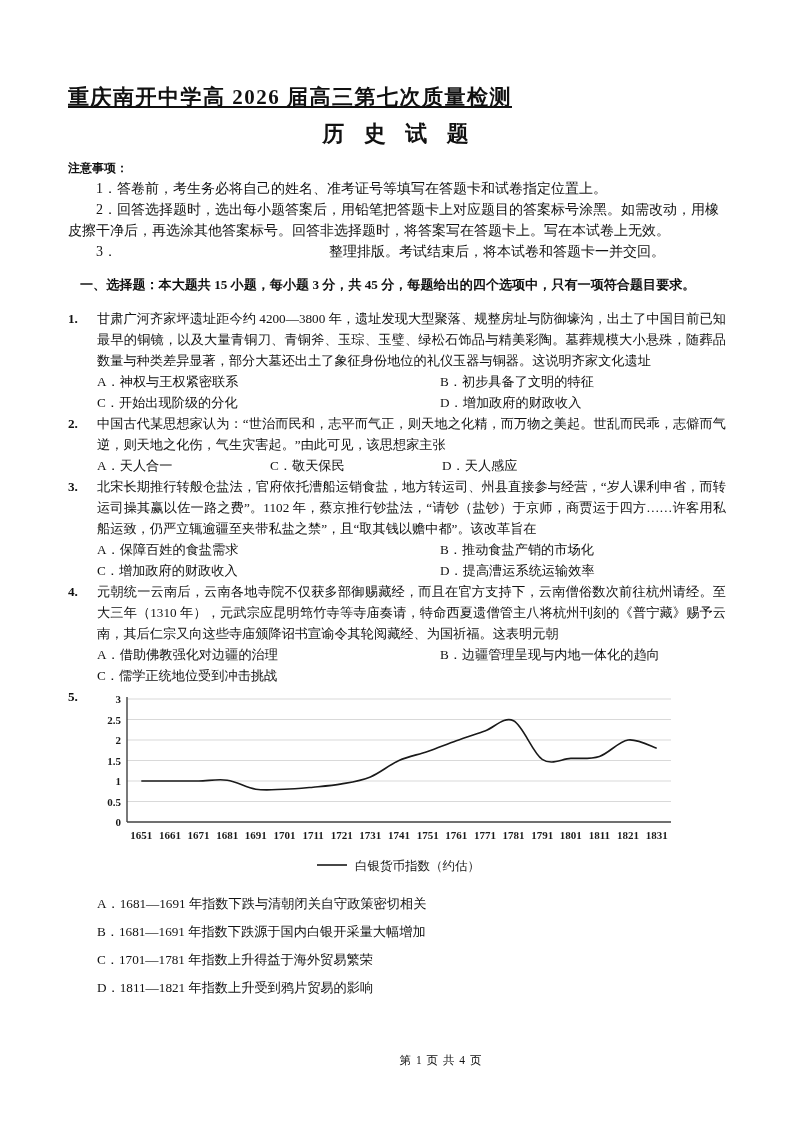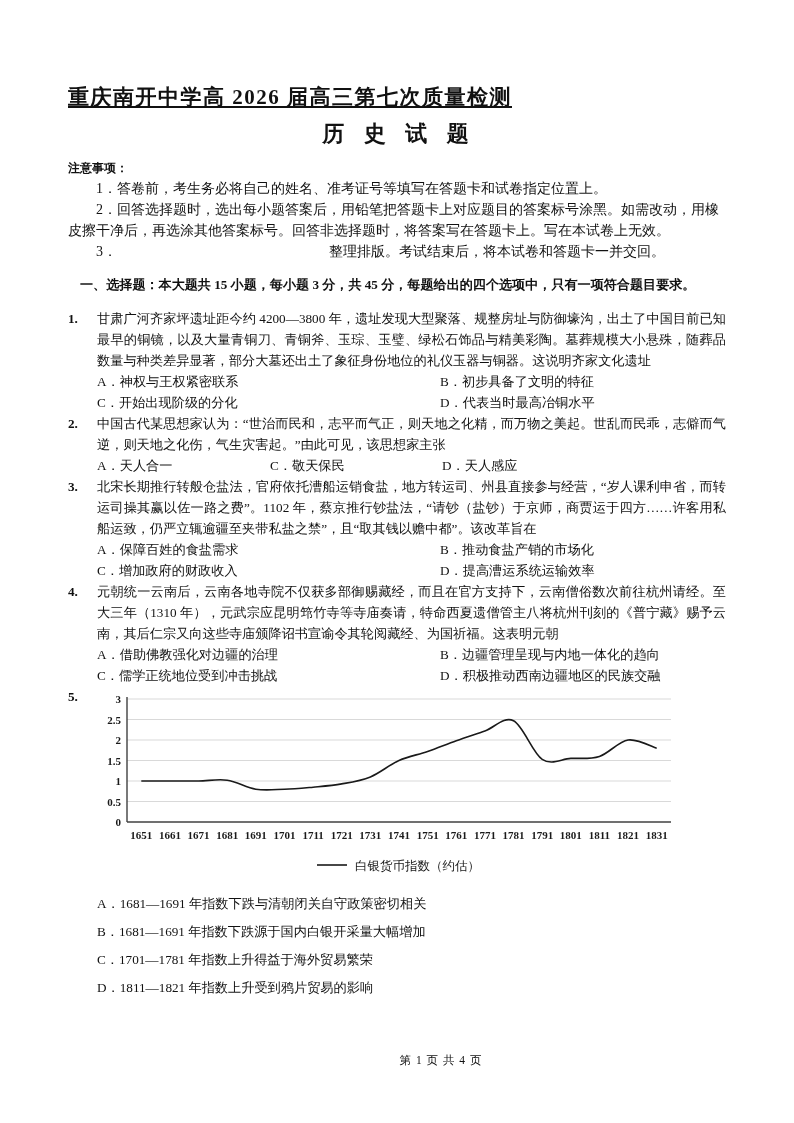--- a/index.html
+++ b/index.html
@@ -49,21 +49,21 @@
   <p class="section-heading">一、选择题：本大题共 15 小题，每小题 3 分，共 45 分，每题给出的四个选项中，只有一项符合题目要求。</p>
 
   <div class="question">
     <div class="qnum">1.</div>
     <div class="qbody">
       <p class="stem">甘肃广河齐家坪遗址距今约 4200—3800 年，遗址发现大型聚落、规整房址与防御壕沟，出土了中国目前已知最早的铜镜，以及大量青铜刀、青铜斧、玉琮、玉璧、绿松石饰品与精美彩陶。墓葬规模大小悬殊，随葬品数量与种类差异显著，部分大墓还出土了象征身份地位的礼仪玉器与铜器。这说明齐家文化遗址</p>
       <div class="opts two">
         <span>A．神权与王权紧密联系</span>
         <span>B．初步具备了文明的特征</span>
         <span>C．开始出现阶级的分化</span>
-        <span>D．代表当时最高冶铜水平</span>
+        <span>D．增加政府的财政收入</span>
       </div>
     </div>
   </div>
 
   <div class="question">
     <div class="qnum">2.</div>
     <div class="qbody">
       <p class="stem">中国古代某思想家认为：“世治而民和，志平而气正，则天地之化精，而万物之美起。世乱而民乖，志僻而气逆，则天地之化伤，气生灾害起。”由此可见，该思想家主张</p>
       <div class="opts four">
         <span>A．天人合一</span>
@@ -87,21 +87,20 @@
   </div>
 
   <div class="question">
     <div class="qnum">4.</div>
     <div class="qbody">
       <p class="stem">元朝统一云南后，云南各地寺院不仅获多部御赐藏经，而且在官方支持下，云南僧俗数次前往杭州请经。至大三年（1310 年），元武宗应昆明筇竹寺等寺庙奏请，特命西夏遗僧管主八将杭州刊刻的《普宁藏》赐予云南，其后仁宗又向这些寺庙颁降诏书宣谕令其轮阅藏经、为国祈福。这表明元朝</p>
       <div class="opts two">
         <span>A．借助佛教强化对边疆的治理</span>
         <span>B．边疆管理呈现与内地一体化的趋向</span>
         <span>C．儒学正统地位受到冲击挑战</span>
-        <span>D．积极推动西南边疆地区的民族交融</span>
       </div>
     </div>
   </div>
 
   <div class="question">
     <div class="qnum">5.</div>
     <div class="qbody">
       <div class="chart">
         <svg id="chart-svg" viewBox="0 0 600 190" width="600" height="190">
             <line x1="31" x2="575" y1="107.5" y2="107.5" stroke="#d9d9d9" stroke-width="1"></line>

